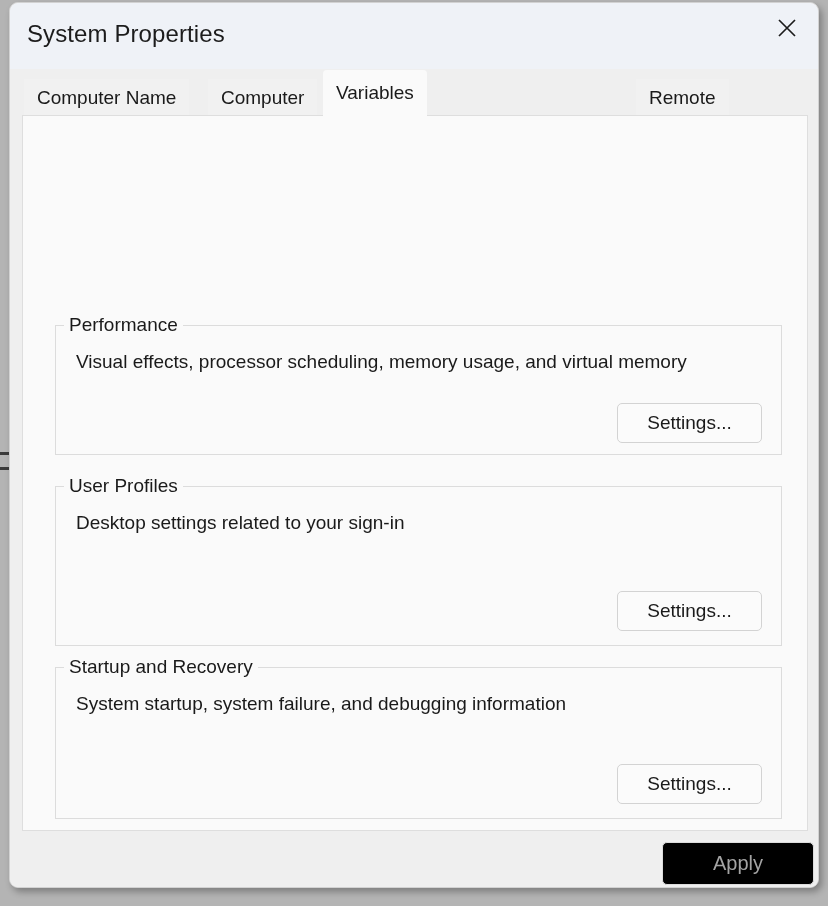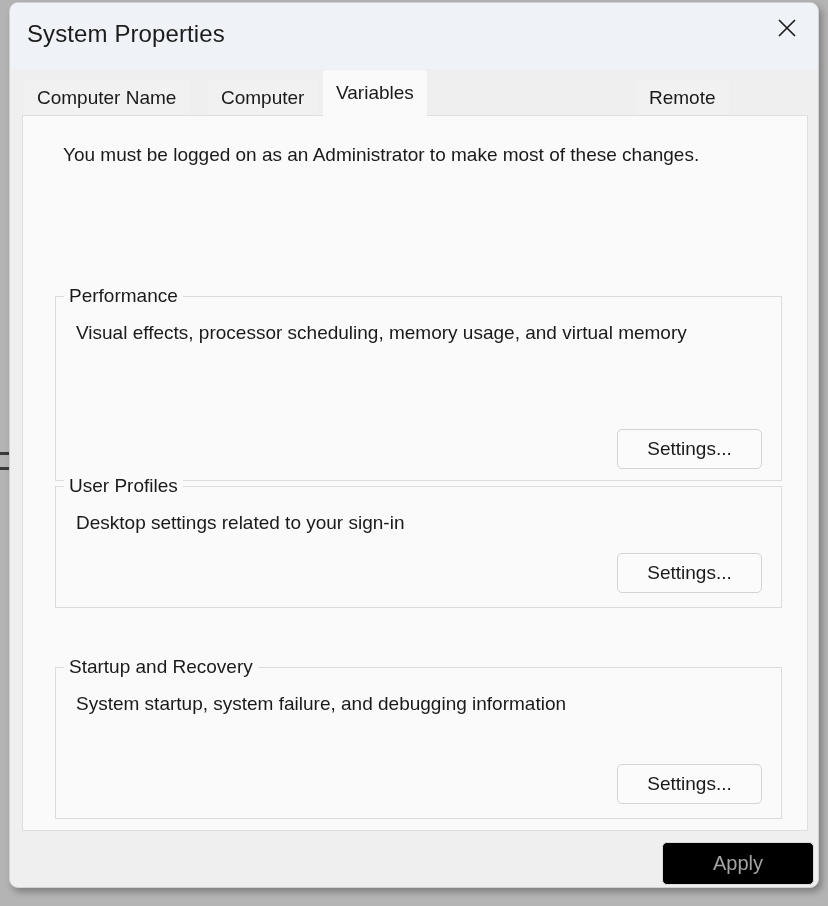--- a/index.html
+++ b/index.html
@@ -169,23 +169,23 @@
     background: #fbfbfb;
     border: 1px solid #d3d3d3;
     border-radius: 5px;
     font-family: "Liberation Sans", sans-serif;
     font-size: 19px;
     color: #1a1a1a;
     cursor: pointer;
     padding: 0;
   }
 
-  #group-performance { top: 180px; height: 185px; }
+  #group-performance { top: 209px; height: 130px; }
   #group-performance .settings-button { bottom: 11px; }
-  #group-userprofiles { top: 370px; height: 122px; }
+  #group-userprofiles { top: 370px; height: 160px; }
   #group-userprofiles .settings-button { bottom: 14px; }
   #group-startup { top: 551px; height: 152px; }
   #group-startup .settings-button { bottom: 14px; }
 
   
   #env-button {
     position: absolute;
     left: 504px;
     top: 729px;
     width: 256px;
@@ -264,21 +264,20 @@
 
   <div id="tabstrip">
     <button class="tab" style="left:14px;">Computer Name</button>
     <button class="tab" style="left:198px;">Computer</button>
     <button class="tab active" style="left:313px;">Variables</button>
     <button class="tab" style="left:626px;">Remote</button>
   </div>
 
   <div id="tabpanel">
 
-    <div id="admin-note">You must be logged on as an Administrator to make most of these changes.</div>
 
     <fieldset class="groupbox" id="group-performance">
       <div class="group-legend">Performance</div>
       <div class="group-desc">Visual effects, processor scheduling, memory usage, and virtual memory</div>
       <button class="settings-button">Settings...</button>
     </fieldset>
 
     <fieldset class="groupbox" id="group-userprofiles">
       <div class="group-legend">User Profiles</div>
       <div class="group-desc">Desktop settings related to your sign-in</div>

